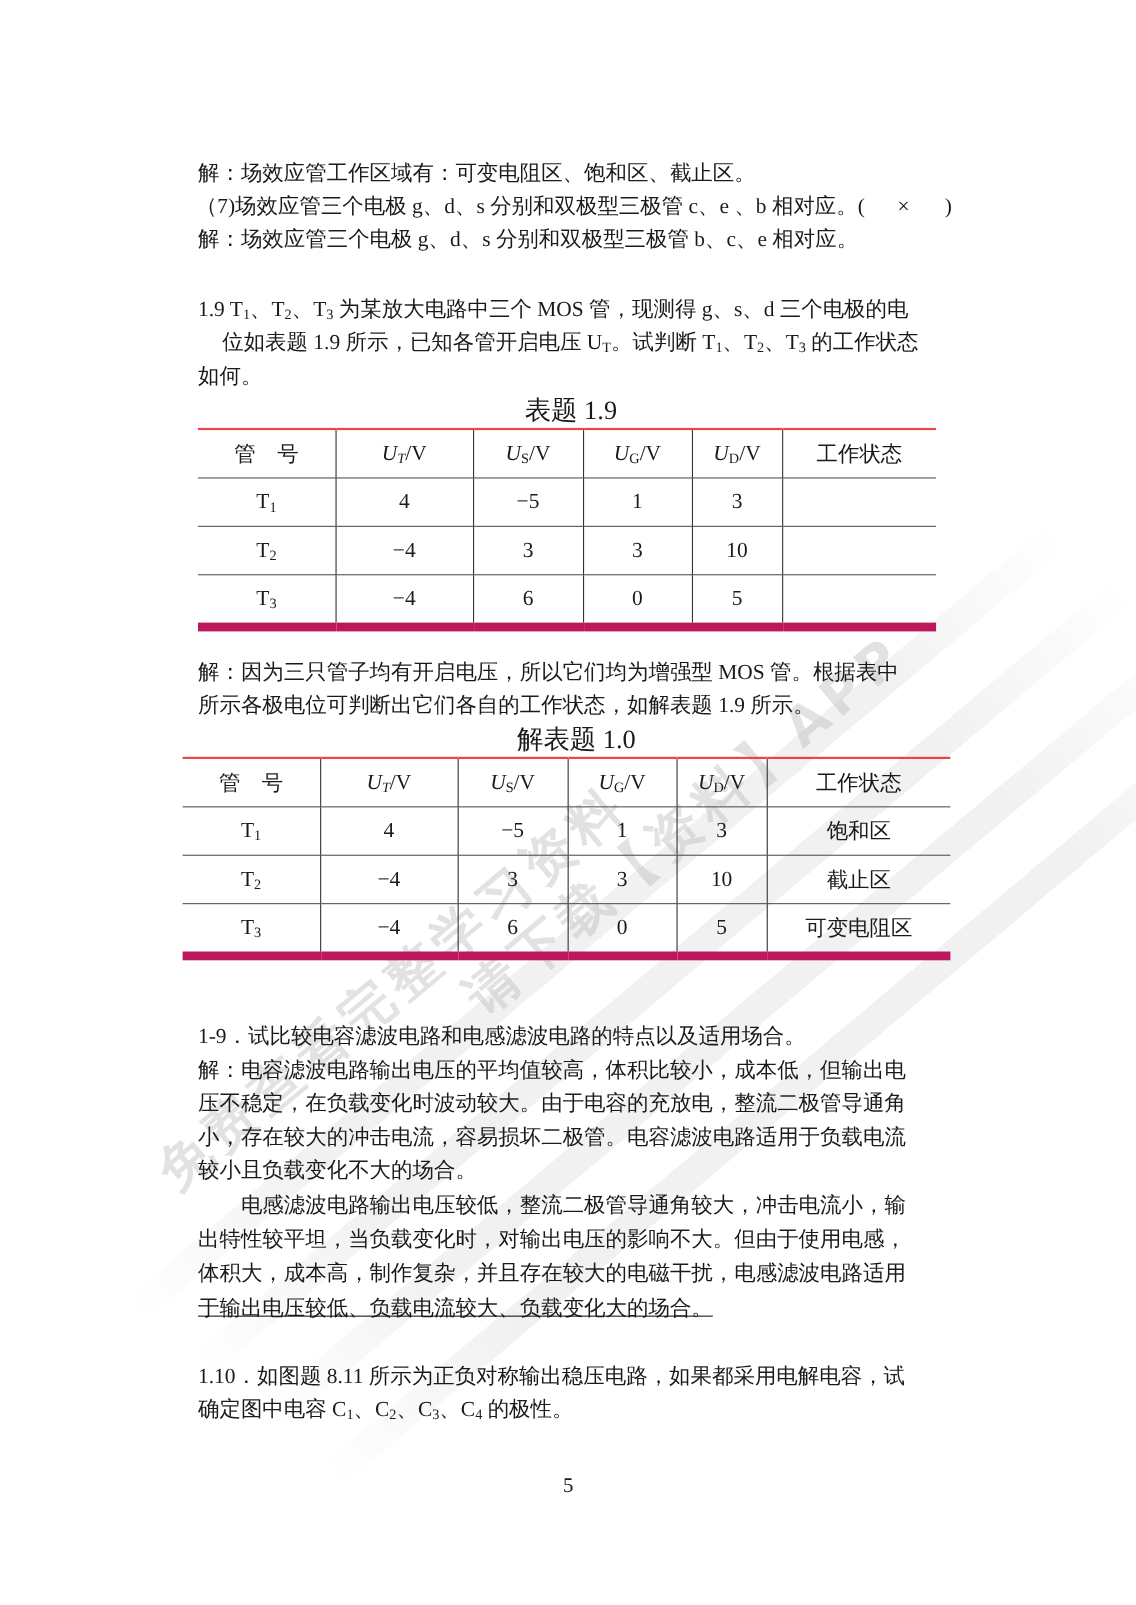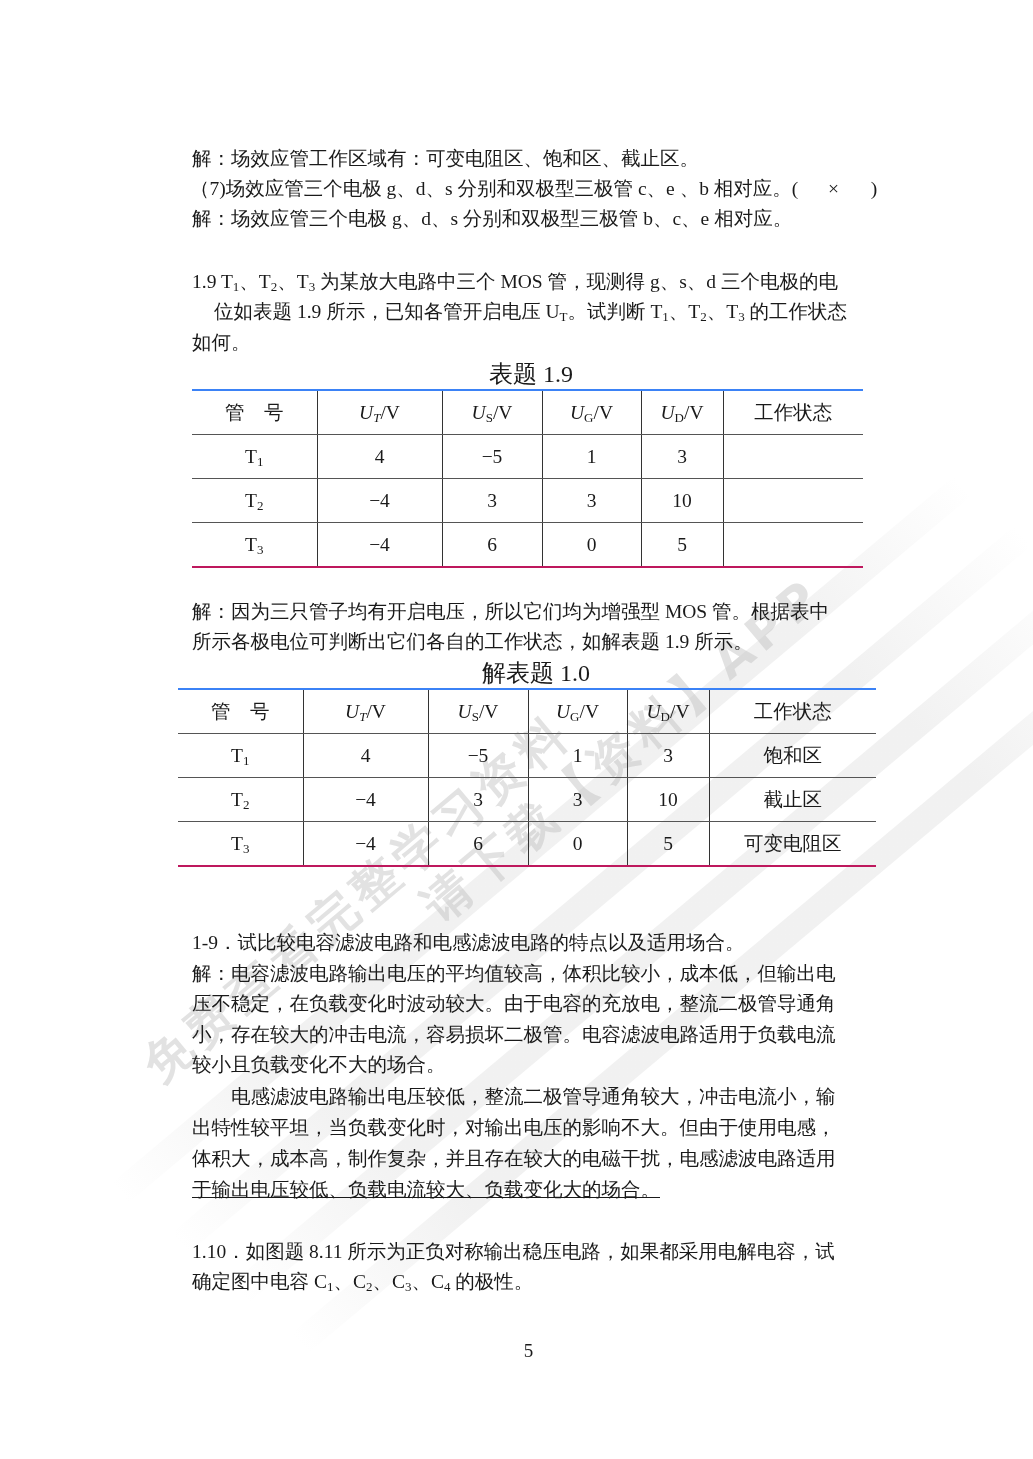--- a/index.html
+++ b/index.html
@@ -2,28 +2,28 @@
 <html><head>
 <meta charset="utf-8">
 <style>
   html, body { margin: 0; padding: 0; background: #ffffff; }
   body { width: 1033px; height: 1459px; position: relative; overflow: hidden;
          font-family: "Liberation Serif", "DejaVu Serif", serif; color: #1a1a1a; }
   .page { position: absolute; left: 0; top: 0; width: 1033px; height: 1459px; }
   .watermark-layer { position: absolute; left: 0; top: 0; width: 1033px; height: 1459px; pointer-events: none; overflow: hidden; z-index: 0; }
   .wm-band { position: absolute; background: linear-gradient(90deg, rgba(200,200,200,0) 0%, rgba(215,215,215,0.35) 20%, rgba(215,215,215,0.35) 80%, rgba(200,200,200,0) 100%); height: 26px; transform-origin: left center; }
   .wm-text { position: absolute; color: rgba(190,190,190,0.45); font-family: "DejaVu Sans", sans-serif; font-weight: bold; font-size: 48px; white-space: nowrap; transform-origin: left center; letter-spacing: 6px; }
-  .content { position: absolute; left: 12px; top: 0; width: 932px; height: 1459px; z-index: 1; }
+  .content { position: absolute; left: 0; top: 0; width: 932px; height: 1459px; z-index: 1; }
   .line { position: absolute; left: 180px; font-size: 19.5px; line-height: 24px; white-space: nowrap; }
   .caption { position: absolute; font-size: 24px; line-height: 24px; white-space: nowrap; }
   sub { font-size: 13px; vertical-align: -3px; line-height: 0; }
   table.tbl { position: absolute; border-collapse: collapse; font-size: 19.5px; }
   table.tbl td, table.tbl th { font-weight: normal; text-align: center; height: 43px; padding: 0; border-left: 1px solid #333; border-right: 1px solid #333; border-bottom: 1px solid #555; }
-  table.tbl tr:first-child th { border-top: 2px solid #3b82f6; }
-  table.tbl tr:last-child td { border-bottom: 2px solid #be185d; }
+  table.tbl tr:first-child th { border-top: 2px solid #ef4444; }
+  table.tbl tr:last-child td { border-bottom: 8px solid #be185d; }
   table.tbl th:first-child, table.tbl td:first-child { border-left: none; }
   table.tbl th:last-child, table.tbl td:last-child { border-right: none; }
   .ital { font-style: italic; }
   .pagenum { position: absolute; left: 0; width: 1033px; top: 1340px; text-align: center; font-size: 19px; }
 </style>
 </head>
 <body>
 
 <div class="page">
 

